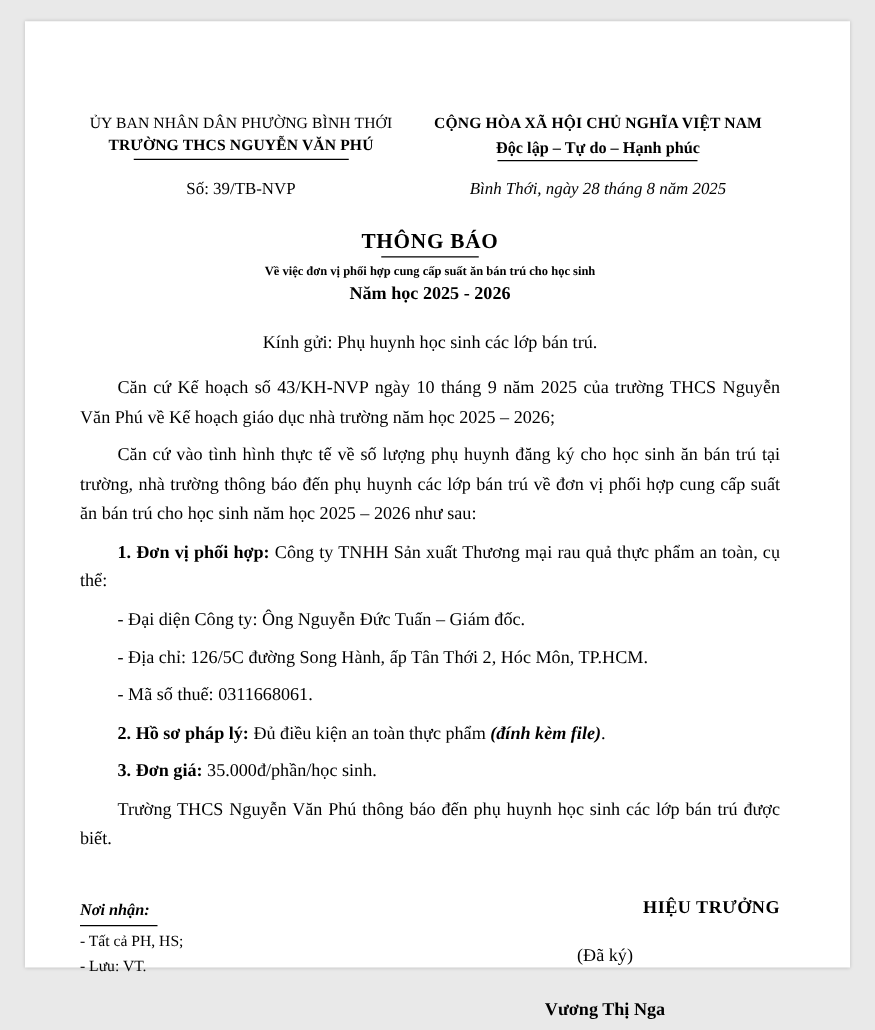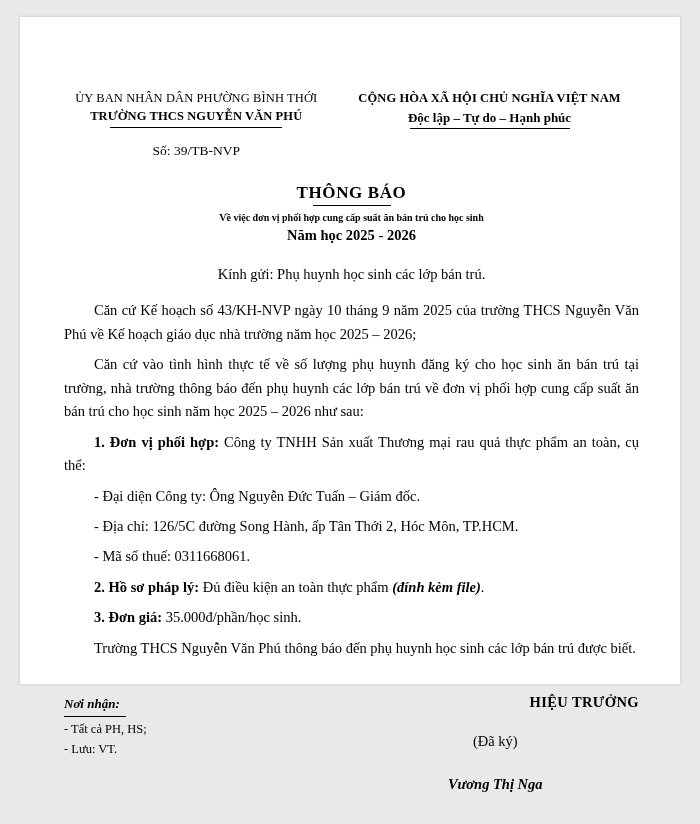--- a/index.html
+++ b/index.html
@@ -10,26 +10,26 @@
     width: 700px;
     height: 824px;
     background: #e9e9e9;
     font-family: "Liberation Serif", serif;
     display: flex;
     justify-content: center;
     align-items: flex-start;
   }
   .page {
     width: 660px;
-    height: 667px;
+    height: 757px;
     margin-top: 17px;
     background: #ffffff;
     box-shadow: 0 0 3px rgba(0,0,0,0.18);
     box-sizing: border-box;
-    padding: 72px 41px 20px 44px;
+    padding: 72px 56px 20px 44px;
     position: relative;
     color: #000;
   }
   .header {
     display: flex;
     flex-direction: row;
     align-items: flex-start;
     justify-content: space-between;
   }
   .header-left {
@@ -153,21 +153,20 @@
     font-weight: bold;
     letter-spacing: 0.4px;
     text-align: right;
   }
   .signer-note {
     margin-top: 22px;
   }
   .signer-name {
     margin-top: 26px;
     font-weight: bold;
-    font-style: italic;
   }
 </style>
 </head>
 <body>
 
 <div class="page">
 
   <div class="header">
     <div class="header-left">
       <div class="small-caps-line">ỦY BAN NHÂN DÂN PHƯỜNG BÌNH THỚI</div>
@@ -176,20 +175,21 @@
     </div>
     <div class="header-right">
       <div class="small-caps-line bold">CỘNG HÒA XÃ HỘI CHỦ NGHĨA VIỆT NAM</div>
       <div class="subline bold">Độc lập – Tự do – Hạnh phúc</div>
       <div class="line-rule rule-right"></div>
     </div>
   </div>
 
   <div class="row-2">
     <div class="left">Số: 39/TB-NVP</div>
+    <div class="right">Bình Thới, ngày 28 tháng 8 năm 2025</div>
   </div>
 
   <div class="title-block">
     <div class="title-main">THÔNG BÁO</div>
     <div class="title-rule"></div>
     <div class="title-sub">Về việc đơn vị phối hợp cung cấp suất ăn bán trú cho học sinh</div>
     <div class="title-year">Năm học 2025 - 2026</div>
   </div>
 
   <div class="recipient">Kính gửi: Phụ huynh học sinh các lớp bán trú.</div>

